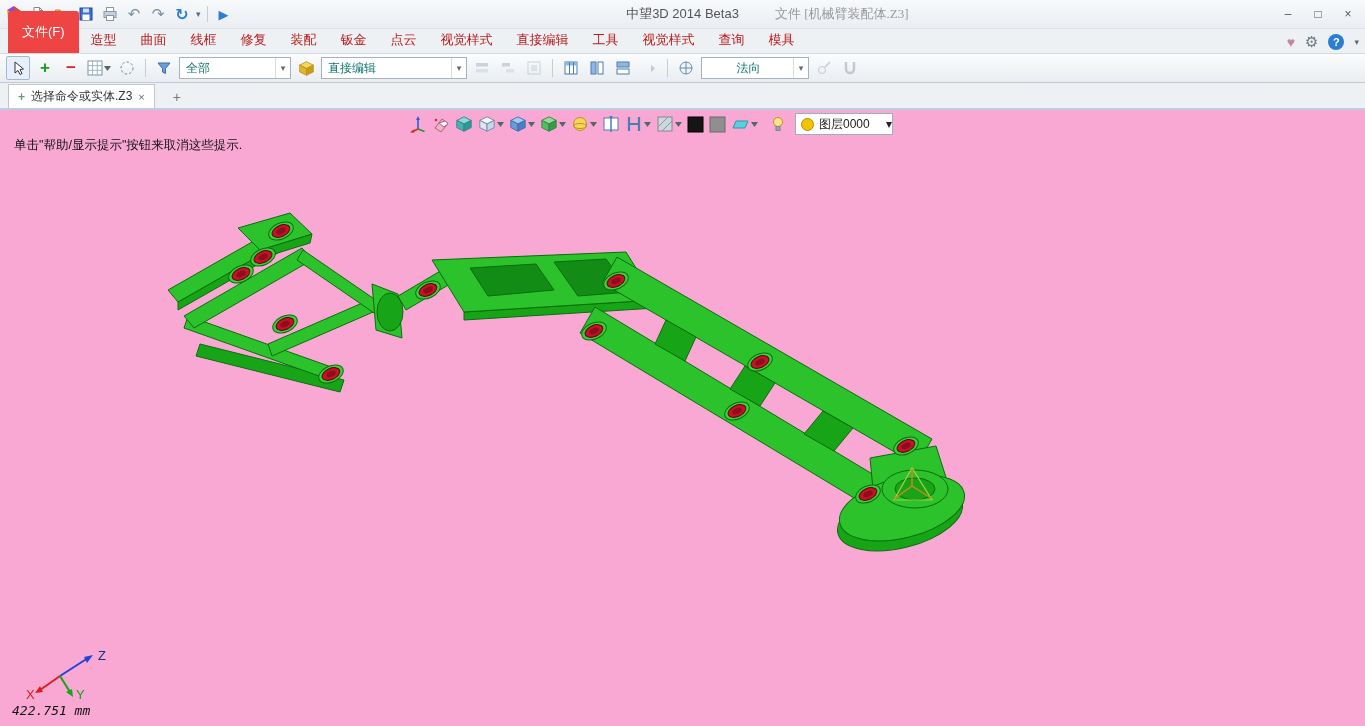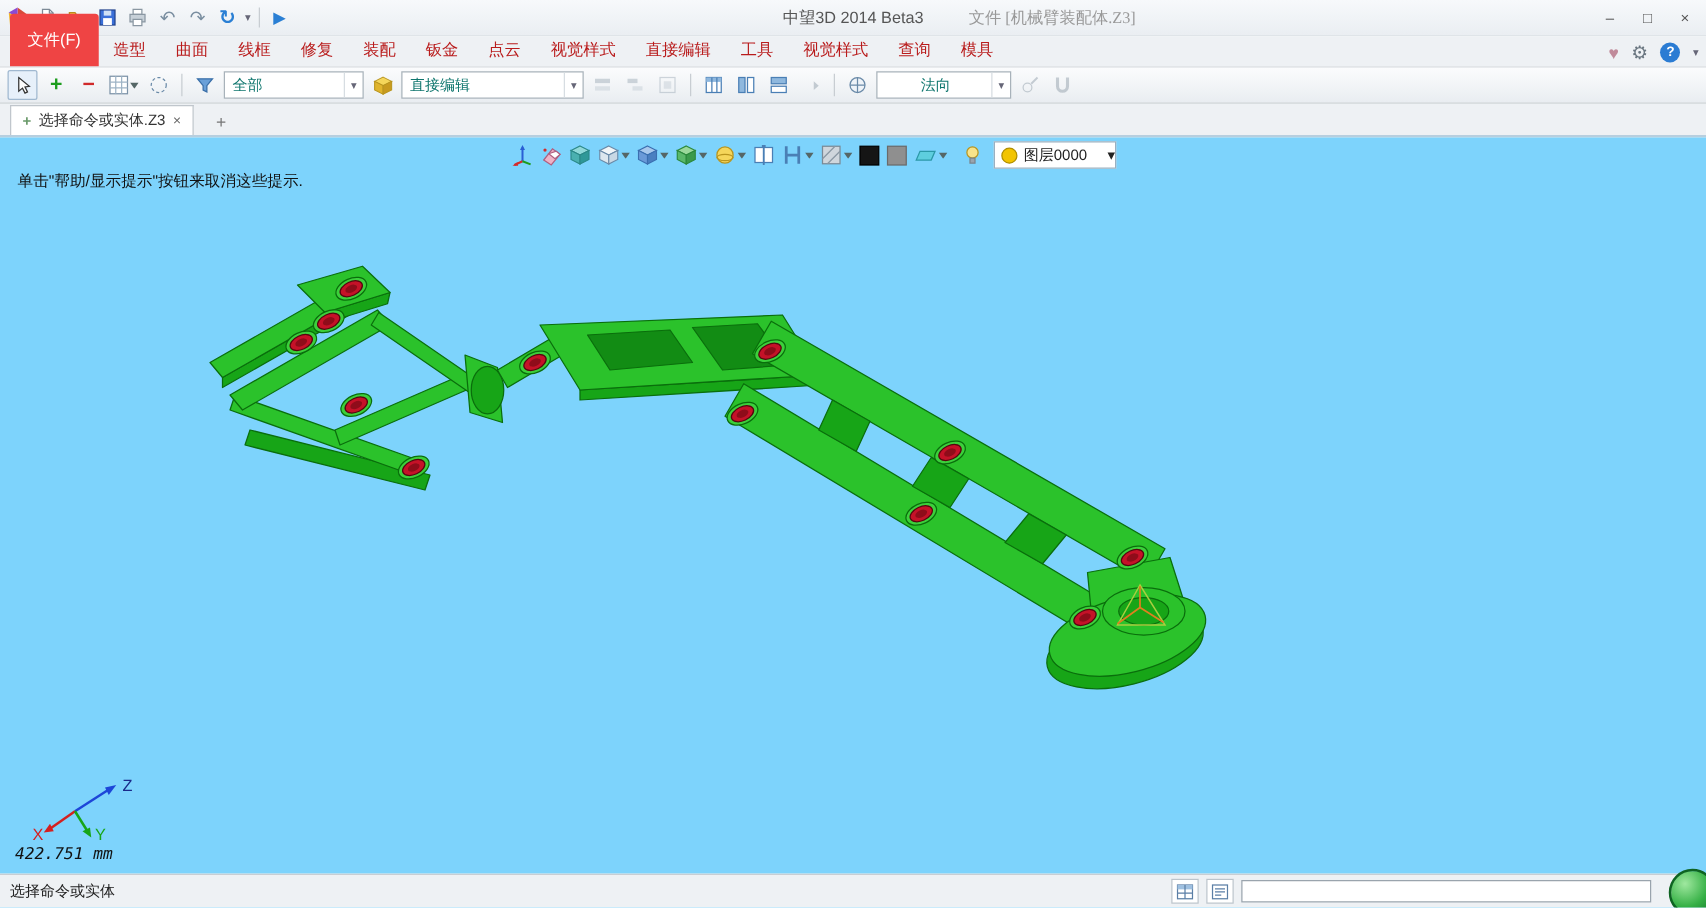--- a/index.html
+++ b/index.html
@@ -35,21 +35,21 @@
   .disab{opacity:.45;}
 
   
   .doctabs{height:25px;background:#eef1f4;border-bottom:2px solid #b7cfdf;display:flex;align-items:flex-end;padding-left:8px;flex:0 0 auto;}
   .dtab{height:23px;background:#fff;border:1px solid #c0c6cc;border-bottom:none;display:flex;align-items:center;gap:6px;padding:0 9px;font-size:12px;color:#333;}
   .dtab .pre{color:#6a9a6a;font-weight:bold;}
   .dtab .cls{color:#666;font-size:11px;}
   .newtab{width:24px;height:23px;display:flex;align-items:center;justify-content:center;color:#777;font-size:14px;margin-left:10px;}
 
   
-  .canvas{position:relative;flex:1;background:#7dd3fc;overflow:hidden;}
+  .canvas{position:relative;flex:1;background:#f9a8d4;overflow:hidden;}
   .hints{position:absolute;left:14px;top:26px;font-size:12.5px;color:#111;line-height:19px;}
   .vtoolbar{position:absolute;left:408px;top:3px;display:flex;align-items:center;gap:3px;}
   .vicon{height:22px;display:flex;align-items:center;justify-content:center;gap:1px;padding:0 1px;}
   .car{color:#566;}
   .layercombo{height:20px;background:#fff;border:1px solid #9ab0c0;display:flex;align-items:center;gap:5px;padding-left:5px;margin-left:6px;}
   .layerdot{width:11px;height:11px;border-radius:50%;background:#f2c400;border:1px solid #b08f00;}
   .layercombo .ctext{font-size:12px;min-width:62px;}
   .measure{position:absolute;left:12px;bottom:8px;font-family:"DejaVu Sans Mono",monospace;font-size:13px;color:#111;font-style:italic;}
   .triadwrap{position:absolute;left:18px;bottom:26px;}
 
@@ -505,33 +505,14 @@
         <polygon points="55,57 54,49 48,52" fill="#17a517"></polygon>
         <text x="80" y="20" font-size="13" fill="#1a2a8a">Z</text>
         <text x="8" y="59" font-size="13" fill="#d42020">X</text>
         <text x="58" y="59" font-size="13" fill="#17a517">Y</text>
       </svg>
     </div>
 
     <div class="measure">422.751 mm</div>
   </div>
 
-  <div class="statusbar">
-    <span class="smsg">选择命令或实体</span>
-    <span class="sspacer"></span>
-    <span class="sicon">
-      <svg width="14" height="13" viewBox="0 0 14 13">
-          <rect x="1" y="1" width="12" height="11" fill="#fff" stroke="#5b7fa6"></rect>
-          <rect x="1" y="1" width="12" height="3.5" fill="#9fc0e0"></rect>
-          <path d="M7 1 V12 M1 7.5 H13" stroke="#5b7fa6"></path>
-        </svg>
-    </span>
-    <span class="sicon">
-      <svg width="14" height="13" viewBox="0 0 14 13">
-          <rect x="1" y="1" width="12" height="11" fill="#fff" stroke="#5b7fa6"></rect>
-          <path d="M3 4 H11 M3 6.5 H11 M3 9 H8" stroke="#5b7fa6"></path>
-        </svg>
-    </span>
-    <input class="sinput" value="" style="">
-    <span class="slogo"></span>
-  </div>
 
 </div>
 
 </body></html>

